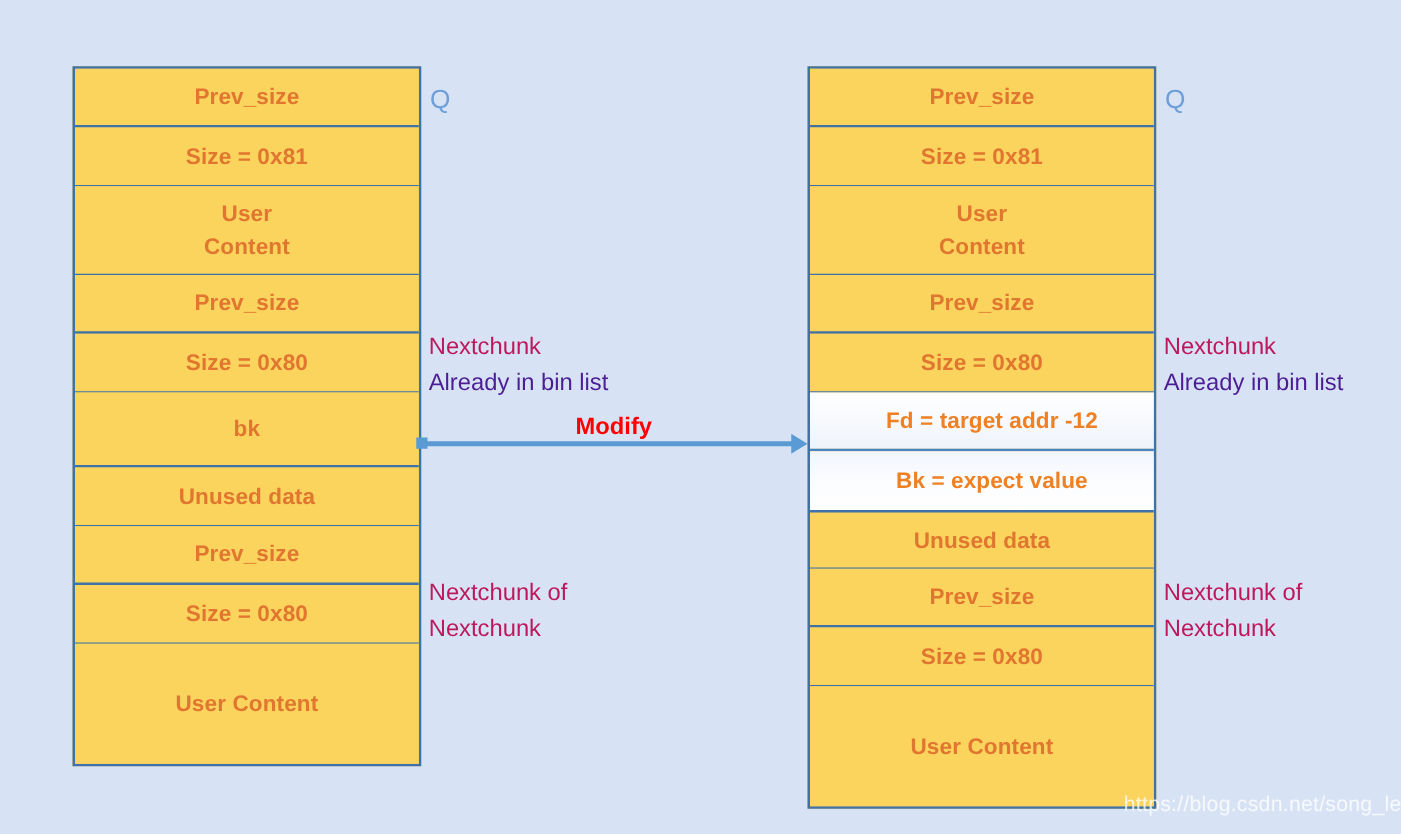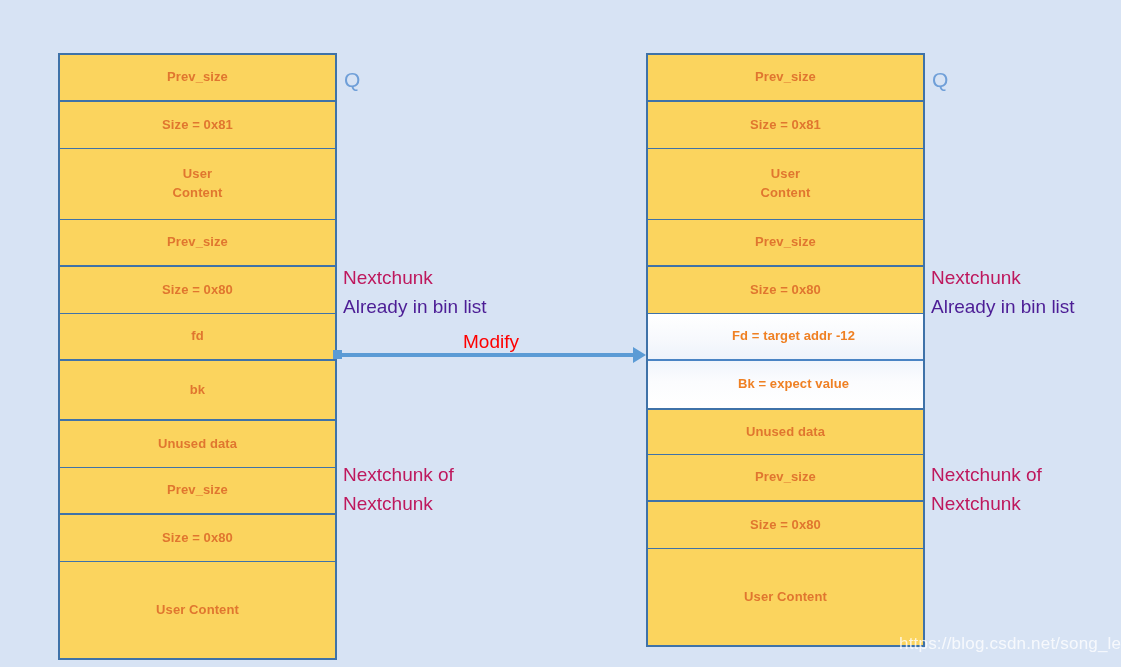--- a/index.html
+++ b/index.html
@@ -35,21 +35,21 @@
   .chunk.left  { left: 58px;  top: 53px; }
   .chunk.right { left: 646px; top: 53px; }
 
   .row {
     position: relative;
     box-sizing: border-box;
     border-bottom: 1px solid #3f72a8;
     background: #fbd45e;
     color: #e0762f;
     font-weight: bold;
-    font-size: 13px;
+    font-size: 18px;
     display: flex;
     flex-direction: column;
     align-items: center;
     justify-content: center;
     text-align: center;
     line-height: 1.45;
     letter-spacing: 0.1px;
   }
   .row:last-child { border-bottom: none; justify-content: center; }
 
@@ -85,21 +85,21 @@
     position: absolute;
     color: #6f9fd8;
     font-size: 21px;
     line-height: 1;
   }
 
   
   .arrow-label {
     position: absolute;
     color: #fe0000;
-    font-weight: normal;
+    font-weight: bold;
     font-size: 19px;
     white-space: nowrap;
     text-align: center;
   }
 
   .arrow-line {
     position: absolute;
     background: #5b9bd5;
     height: 4px;
   }
@@ -145,23 +145,20 @@
     <div class="row" style="height:71px">
       <span class="line">User</span>
       <span class="line">Content</span>
     </div>
     <div class="row thick-bottom" style="height:47px">
       <span class="line">Prev_size</span>
     </div>
     <div class="row" style="height:47px">
       <span class="line">Size = 0x80</span>
     </div>
-    <div class="row thick-bottom" style="height:47px">
-      <span class="line">fd</span>
-    </div>
     <div class="row thick-bottom" style="height:60px">
       <span class="line">bk</span>
     </div>
     <div class="row" style="height:47px">
       <span class="line">Unused data</span>
     </div>
     <div class="row thick-bottom" style="height:47px">
       <span class="line">Prev_size</span>
     </div>
     <div class="row" style="height:47px">

